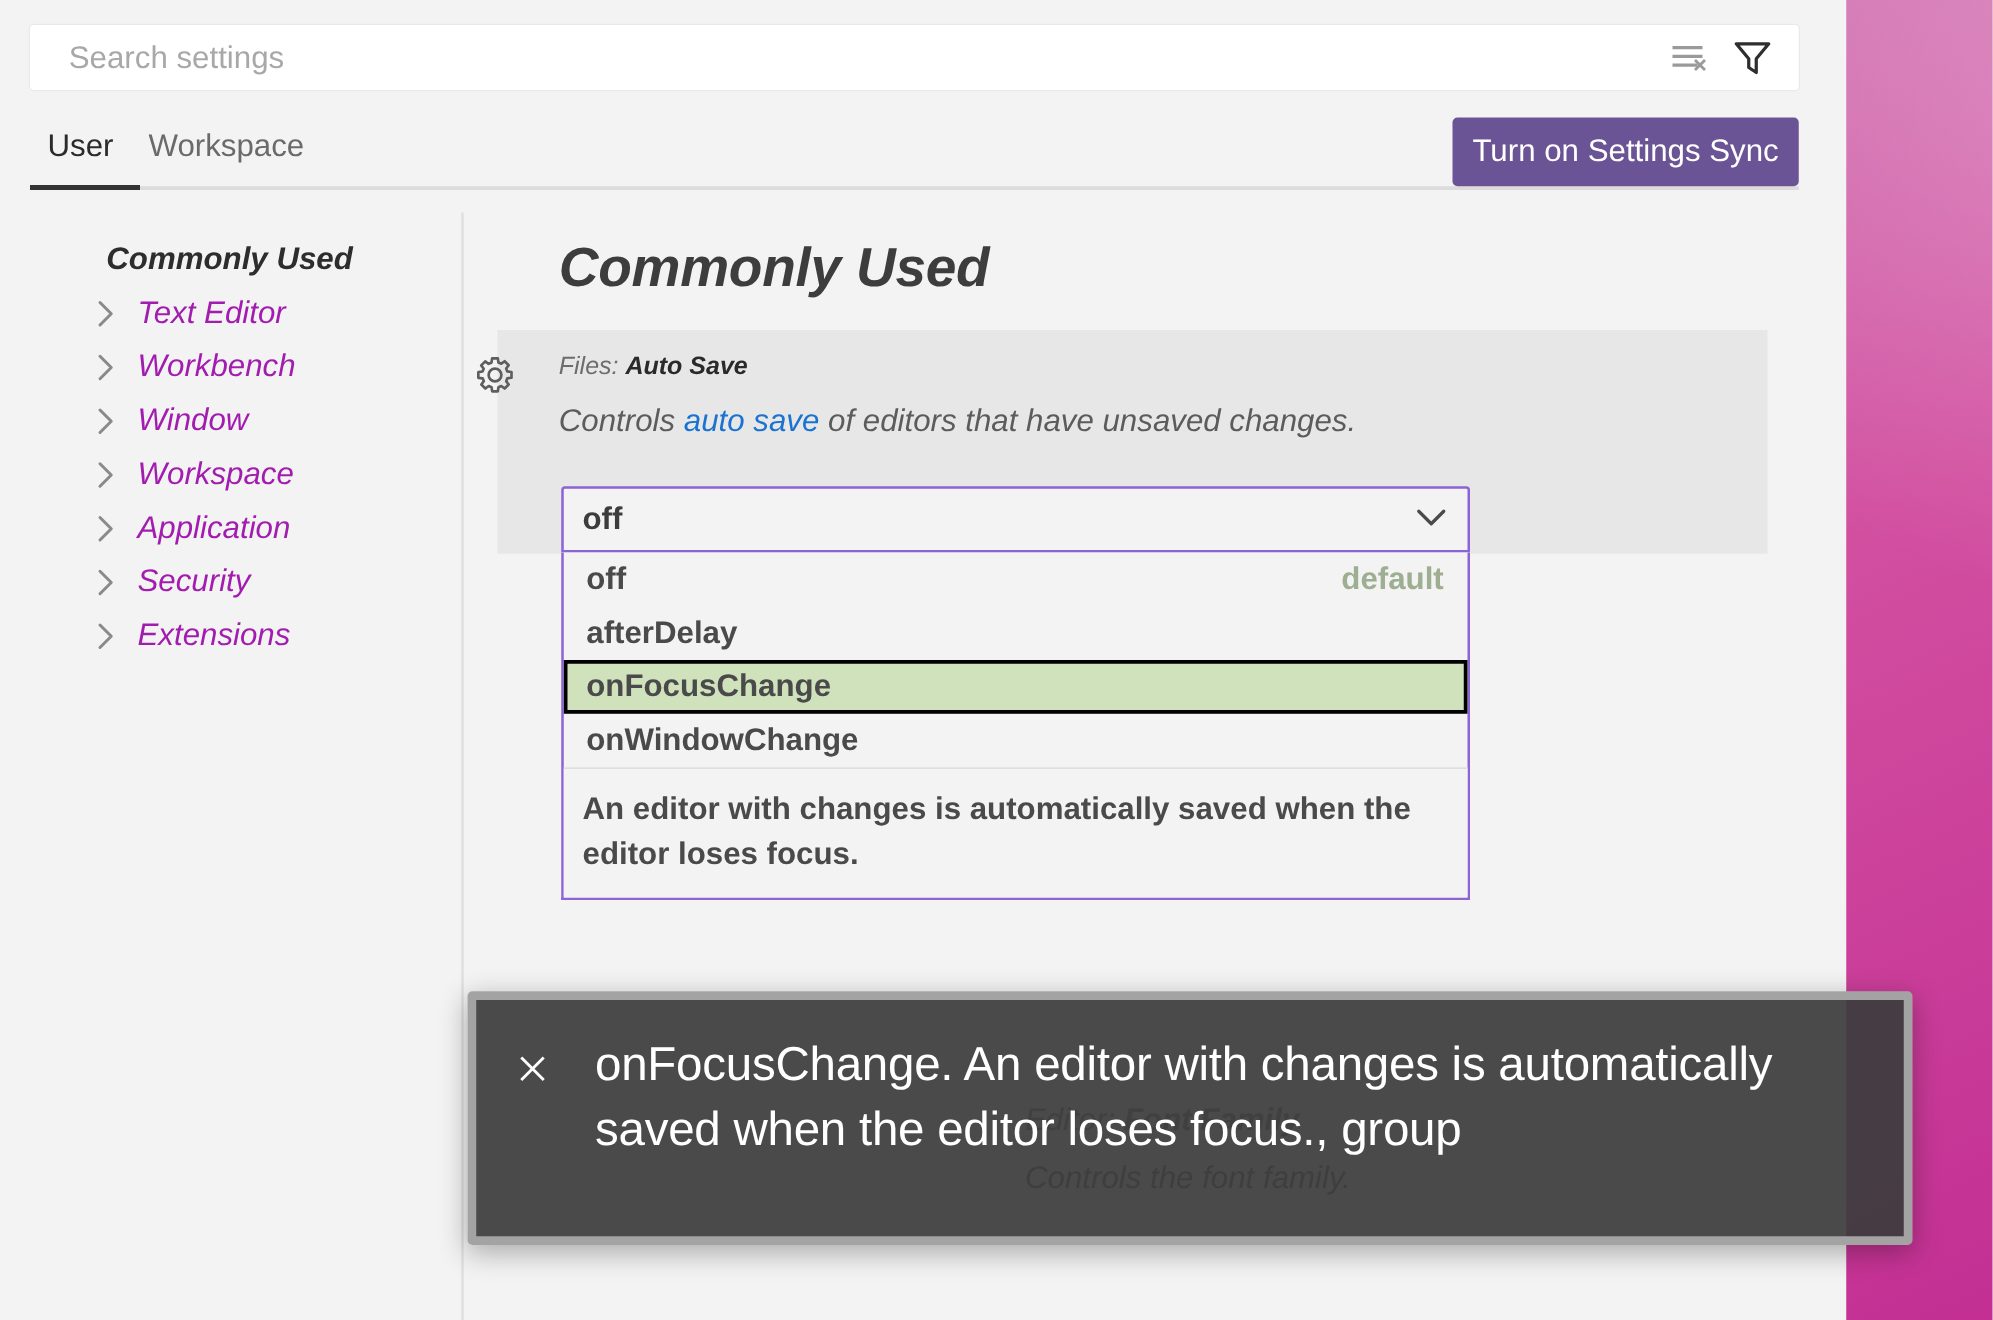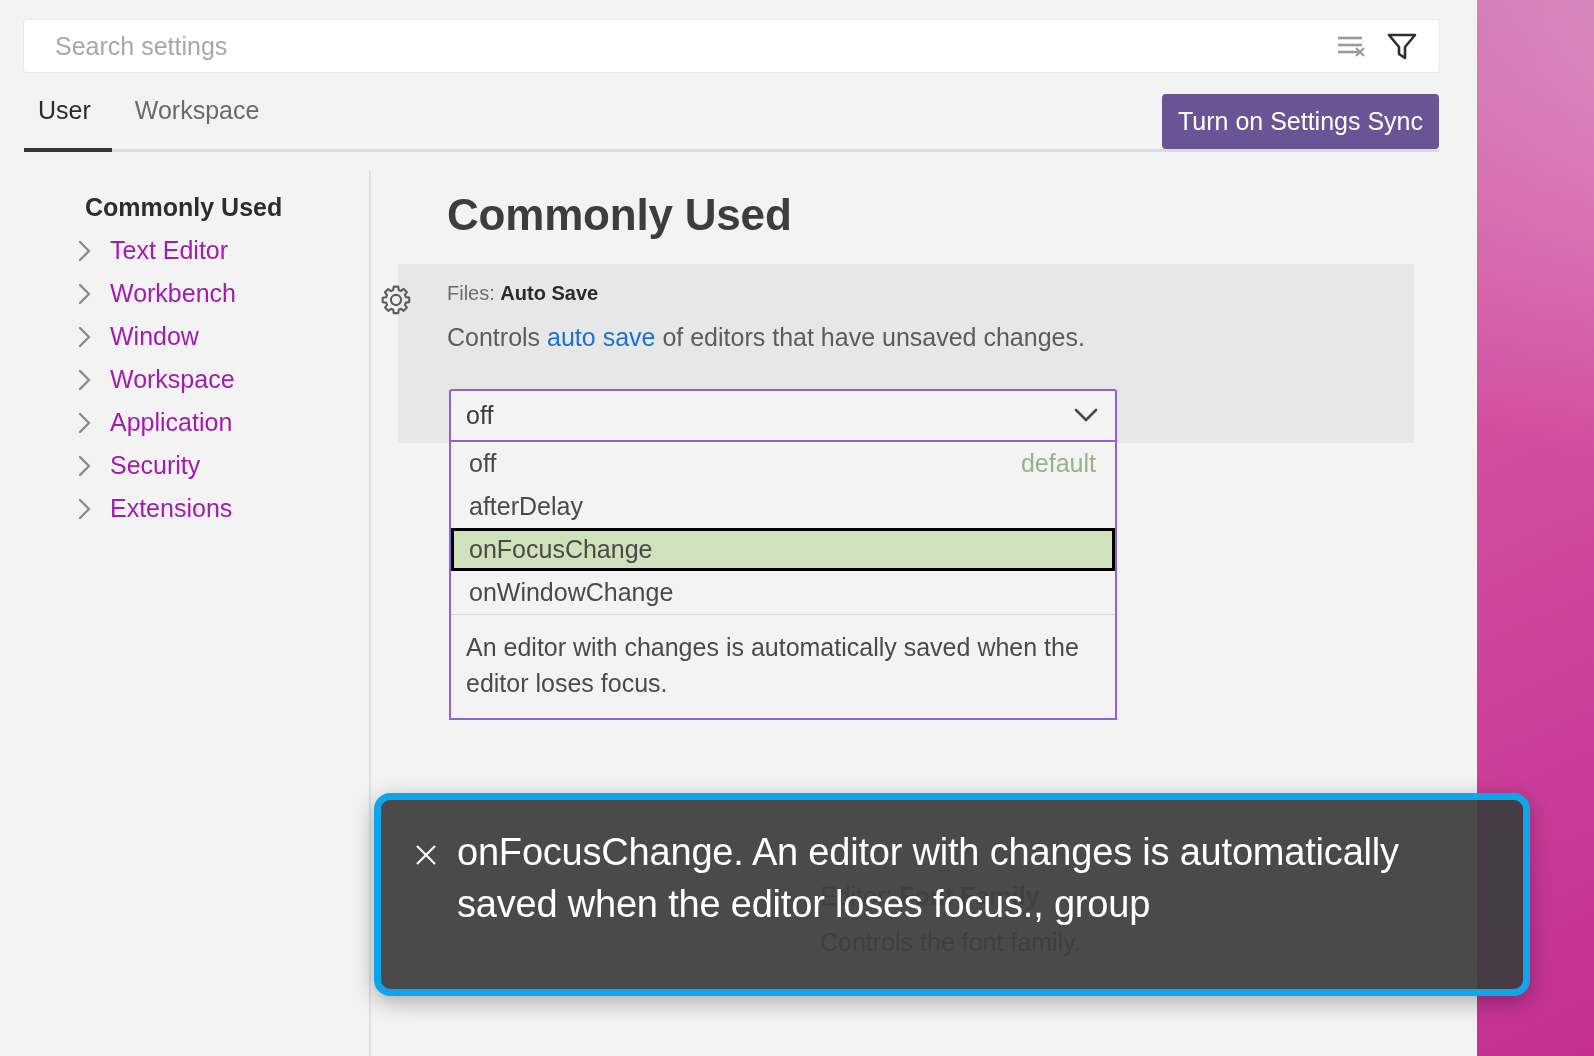--- a/index.html
+++ b/index.html
@@ -66,22 +66,22 @@
   }
 
   
   .tabs-row {
     position: absolute;
     left: 24px; top: 94px;
     width: 1415px; height: 62px;
   }
   .tabs {
     display: flex;
-    align-items: flex-start;
-    gap: 16px;
+    align-items: flex-end;
+    gap: 0px;
     height: 56px;
   }
   .tab {
     font-size: 25px;
     padding: 2px 14px 18px 14px;
     cursor: pointer;
     color: #6a6a6a;
     white-space: nowrap;
   }
   .tab.active { color: #2b2b2b; }
@@ -111,20 +111,21 @@
     cursor: pointer;
     white-space: nowrap;
   }
 
   
   .body-area {
     position: absolute;
     left: 0; top: 170px;
     width: 1477px; bottom: 0;
     display: flex;
+    font-style: italic;
   }
   .sidebar {
     width: 371px;
     padding-top: 16px;
     border-right: 2px solid #e0e0e0;
     flex: 0 0 371px;
   }
   .toc-item {
     display: flex;
     align-items: center;
@@ -186,22 +187,23 @@
     font-size: 25px;
     color: #5c5c5c;
     line-height: 1.35;
   }
   .link { color: #1a73d0; }
 
   
   .select-wrap {
     position: absolute;
     left: 449px; top: 389px;
-    width: 668px;
+    width: 727px;
     z-index: 30;
+    font-weight: bold;
   }
   .select-box {
     height: 53px;
     background: #f3f3f3;
     border: 2px solid #8d63d6;
     border-radius: 3px 3px 0 0;
     display: flex;
     align-items: center;
     justify-content: space-between;
     padding: 0 16px 0 15px;
@@ -239,28 +241,29 @@
     background: #f3f3f3;
   }
 
   
   .toast {
     position: absolute;
     left: 374px; top: 793px;
     width: 1156px;
     height: 203px;
     background: rgba(60,60,60,0.93);
-    border: 7px solid #0ea5e9;
-    border-radius: 16px;
+    border: 7px solid #a3a3a3;
+    border-radius: 4px;
     box-shadow: 0 6px 22px rgba(0,0,0,0.30);
     display: flex;
     align-items: flex-start;
     padding: 26px 22px 0 26px;
     z-index: 50;
     overflow: hidden;
+    gap: 19px;
   }
   .toast-close {
     flex: 0 0 38px;
     width: 38px; height: 38px;
     display: flex; align-items: center; justify-content: center;
     cursor: pointer;
     margin-top: 10px;
   }
   .toast-text {
     color: #ffffff;

